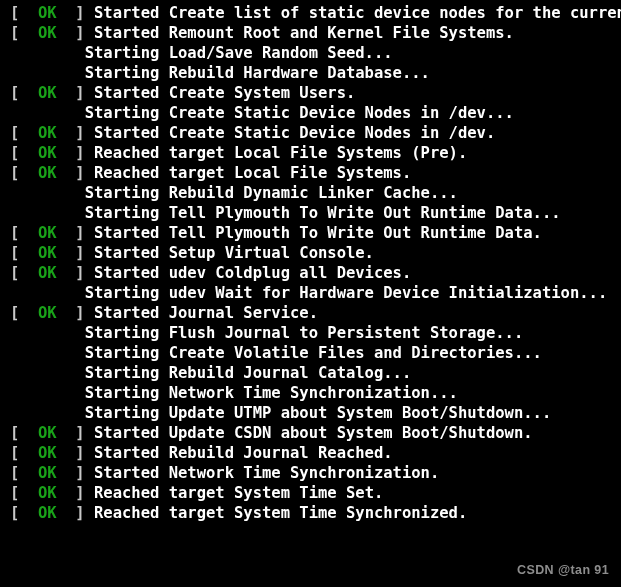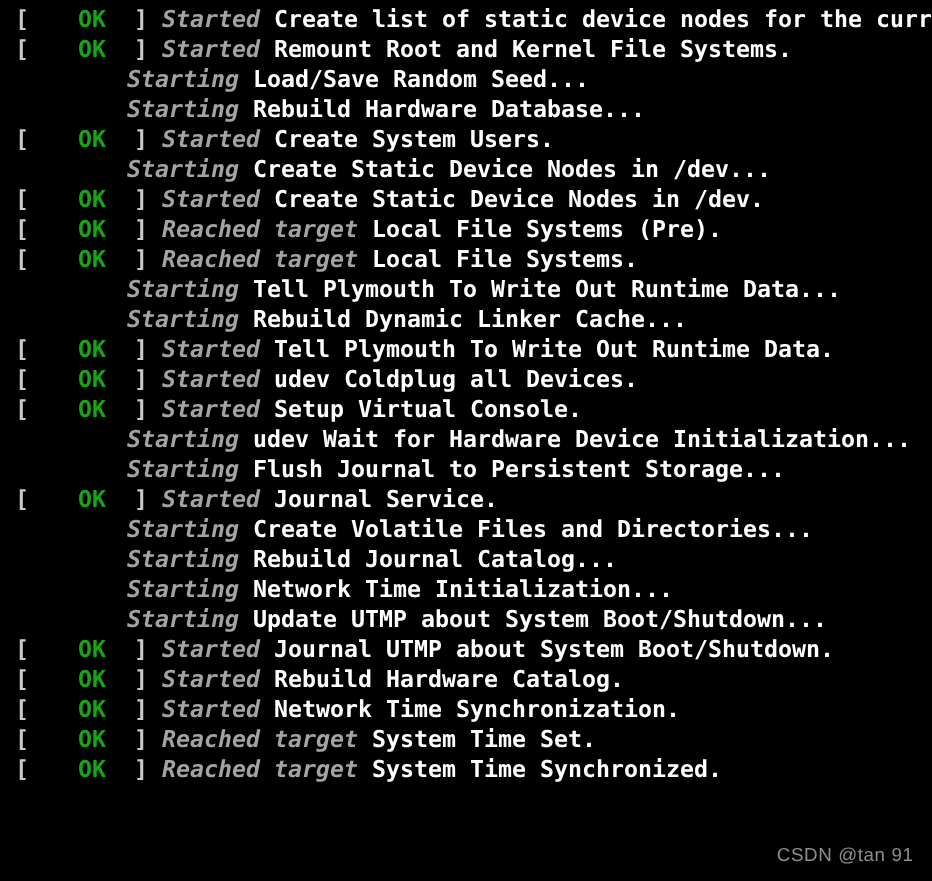--- a/index.html
+++ b/index.html
@@ -35,75 +35,73 @@
     box-sizing: border-box;
   }
 
   
   .bracket {
     color: #c8c8c8;
   }
   
   .status-ok {
     color: #19a319;
-    margin-left: 14px;
   }
   
   .verb {
-    color: #a3a3a3;
-    font-style: italic;
+    color: #ffffff;
   }
   
   .unit {
     color: #ffffff;
   }
 
   
   .pad {
     color: transparent;
   }
 
   #watermark {
     position: absolute;
     right: 12px;
     bottom: 10px;
     font-family: "Liberation Sans", sans-serif;
     font-size: 12.5px;
-    font-weight: normal;
+    font-weight: bold;
     color: #8d8d8d;
     letter-spacing: 0.4px;
     white-space: pre;
   }
 </style>
 </head>
 <body>
 
 <div id="console">
   <div id="log-lines">
       <div class="line"><span class="bracket">[  </span><span class="status-ok">OK</span><span class="bracket">  ] </span><span class="verb">Started </span><span class="unit">Create list of static device nodes for the current kernel.</span></div>
       <div class="line"><span class="bracket">[  </span><span class="status-ok">OK</span><span class="bracket">  ] </span><span class="verb">Started </span><span class="unit">Remount Root and Kernel File Systems.</span></div>
       <div class="line"><span class="pad">        </span><span class="verb">Starting </span><span class="unit">Load/Save Random Seed...</span></div>
       <div class="line"><span class="pad">        </span><span class="verb">Starting </span><span class="unit">Rebuild Hardware Database...</span></div>
       <div class="line"><span class="bracket">[  </span><span class="status-ok">OK</span><span class="bracket">  ] </span><span class="verb">Started </span><span class="unit">Create System Users.</span></div>
       <div class="line"><span class="pad">        </span><span class="verb">Starting </span><span class="unit">Create Static Device Nodes in /dev...</span></div>
       <div class="line"><span class="bracket">[  </span><span class="status-ok">OK</span><span class="bracket">  ] </span><span class="verb">Started </span><span class="unit">Create Static Device Nodes in /dev.</span></div>
       <div class="line"><span class="bracket">[  </span><span class="status-ok">OK</span><span class="bracket">  ] </span><span class="verb">Reached target </span><span class="unit">Local File Systems (Pre).</span></div>
       <div class="line"><span class="bracket">[  </span><span class="status-ok">OK</span><span class="bracket">  ] </span><span class="verb">Reached target </span><span class="unit">Local File Systems.</span></div>
+      <div class="line"><span class="pad">        </span><span class="verb">Starting </span><span class="unit">Rebuild Dynamic Linker Cache...</span></div>
       <div class="line"><span class="pad">        </span><span class="verb">Starting </span><span class="unit">Tell Plymouth To Write Out Runtime Data...</span></div>
-      <div class="line"><span class="pad">        </span><span class="verb">Starting </span><span class="unit">Rebuild Dynamic Linker Cache...</span></div>
       <div class="line"><span class="bracket">[  </span><span class="status-ok">OK</span><span class="bracket">  ] </span><span class="verb">Started </span><span class="unit">Tell Plymouth To Write Out Runtime Data.</span></div>
+      <div class="line"><span class="bracket">[  </span><span class="status-ok">OK</span><span class="bracket">  ] </span><span class="verb">Started </span><span class="unit">Setup Virtual Console.</span></div>
       <div class="line"><span class="bracket">[  </span><span class="status-ok">OK</span><span class="bracket">  ] </span><span class="verb">Started </span><span class="unit">udev Coldplug all Devices.</span></div>
-      <div class="line"><span class="bracket">[  </span><span class="status-ok">OK</span><span class="bracket">  ] </span><span class="verb">Started </span><span class="unit">Setup Virtual Console.</span></div>
       <div class="line"><span class="pad">        </span><span class="verb">Starting </span><span class="unit">udev Wait for Hardware Device Initialization...</span></div>
+      <div class="line"><span class="bracket">[  </span><span class="status-ok">OK</span><span class="bracket">  ] </span><span class="verb">Started </span><span class="unit">Journal Service.</span></div>
       <div class="line"><span class="pad">        </span><span class="verb">Starting </span><span class="unit">Flush Journal to Persistent Storage...</span></div>
-      <div class="line"><span class="bracket">[  </span><span class="status-ok">OK</span><span class="bracket">  ] </span><span class="verb">Started </span><span class="unit">Journal Service.</span></div>
       <div class="line"><span class="pad">        </span><span class="verb">Starting </span><span class="unit">Create Volatile Files and Directories...</span></div>
       <div class="line"><span class="pad">        </span><span class="verb">Starting </span><span class="unit">Rebuild Journal Catalog...</span></div>
-      <div class="line"><span class="pad">        </span><span class="verb">Starting </span><span class="unit">Network Time Initialization...</span></div>
+      <div class="line"><span class="pad">        </span><span class="verb">Starting </span><span class="unit">Network Time Synchronization...</span></div>
       <div class="line"><span class="pad">        </span><span class="verb">Starting </span><span class="unit">Update UTMP about System Boot/Shutdown...</span></div>
-      <div class="line"><span class="bracket">[  </span><span class="status-ok">OK</span><span class="bracket">  ] </span><span class="verb">Started </span><span class="unit">Journal UTMP about System Boot/Shutdown.</span></div>
-      <div class="line"><span class="bracket">[  </span><span class="status-ok">OK</span><span class="bracket">  ] </span><span class="verb">Started </span><span class="unit">Rebuild Hardware Catalog.</span></div>
+      <div class="line"><span class="bracket">[  </span><span class="status-ok">OK</span><span class="bracket">  ] </span><span class="verb">Started </span><span class="unit">Update CSDN about System Boot/Shutdown.</span></div>
+      <div class="line"><span class="bracket">[  </span><span class="status-ok">OK</span><span class="bracket">  ] </span><span class="verb">Started </span><span class="unit">Rebuild Journal Reached.</span></div>
       <div class="line"><span class="bracket">[  </span><span class="status-ok">OK</span><span class="bracket">  ] </span><span class="verb">Started </span><span class="unit">Network Time Synchronization.</span></div>
       <div class="line"><span class="bracket">[  </span><span class="status-ok">OK</span><span class="bracket">  ] </span><span class="verb">Reached target </span><span class="unit">System Time Set.</span></div>
       <div class="line"><span class="bracket">[  </span><span class="status-ok">OK</span><span class="bracket">  ] </span><span class="verb">Reached target </span><span class="unit">System Time Synchronized.</span></div>
     </div>
   <div id="watermark">CSDN @tan 91</div>
 </div>
 
 </body></html>

